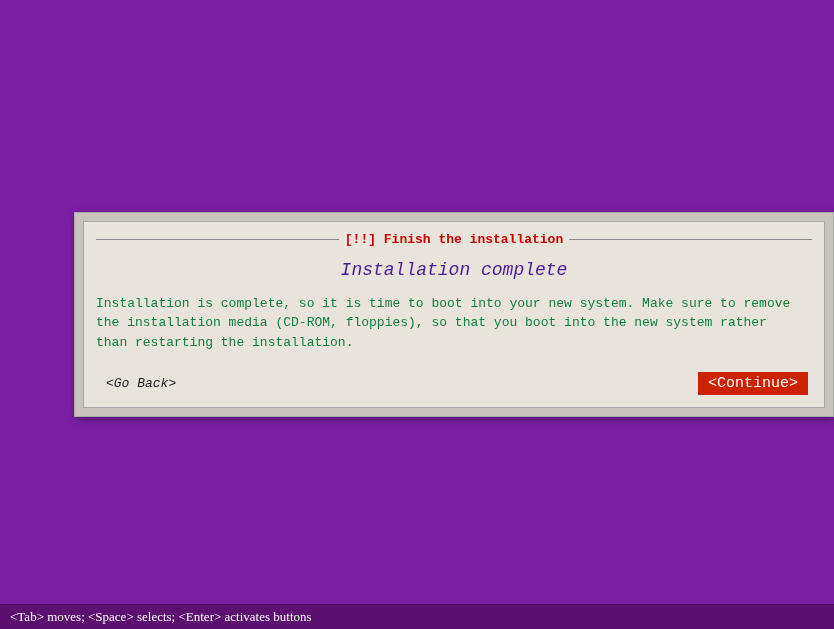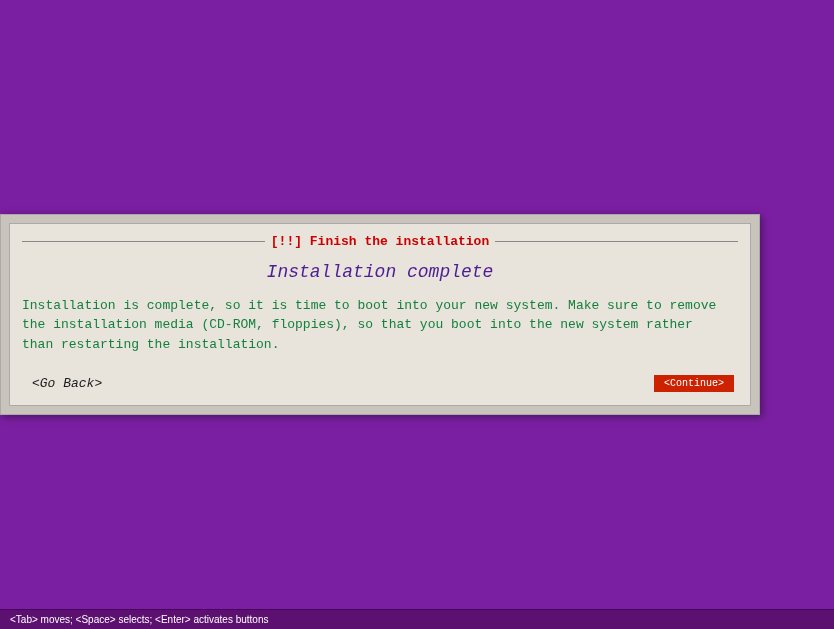--- a/index.html
+++ b/index.html
@@ -18,21 +18,21 @@
       position: relative;
     }
 
     .screen {
       width: 834px;
       height: 629px;
       background-color: #7B1FA2;
       position: relative;
       display: flex;
       flex-direction: column;
-      align-items: flex-start;
+      align-items: flex-end;
       justify-content: center;
     }
 
     .installation-complete-title {
       color: #4c1d95;
       text-align: center;
       font-size: 18px;
       margin-bottom: 14px;
       font-family: 'Courier New', Courier, monospace;
       font-style: italic;
@@ -62,34 +62,34 @@
       cursor: pointer;
       padding: 2px 6px;
       font-style: italic;
     }
 
     .btn-continue {
       background-color: #cc2200;
       border: none;
       color: #ffffff;
       font-family: 'Courier New', Courier, monospace;
-      font-size: 10px;
+      font-size: 15px;
       cursor: pointer;
       padding: 3px 10px;
     }
 
     .status-bar {
       position: absolute;
       bottom: 0;
       left: 0;
       right: 0;
       background-color: #5c1070;
       color: #ffffff;
-      font-family: Liberation Sans, sans-serif;
-      font-size: 10px;
+      font-family: Liberation Serif, serif;
+      font-size: 13px;
       padding: 4px 10px;
       border-top: 1px solid #4a0060;
     }
 
     .dialog-wrapper {
       width: 760px;
       border: 1px solid #aaa;
       background-color: #c8c4bc;
       box-shadow: 2px 2px 8px rgba(0,0,0,0.4);
     }

